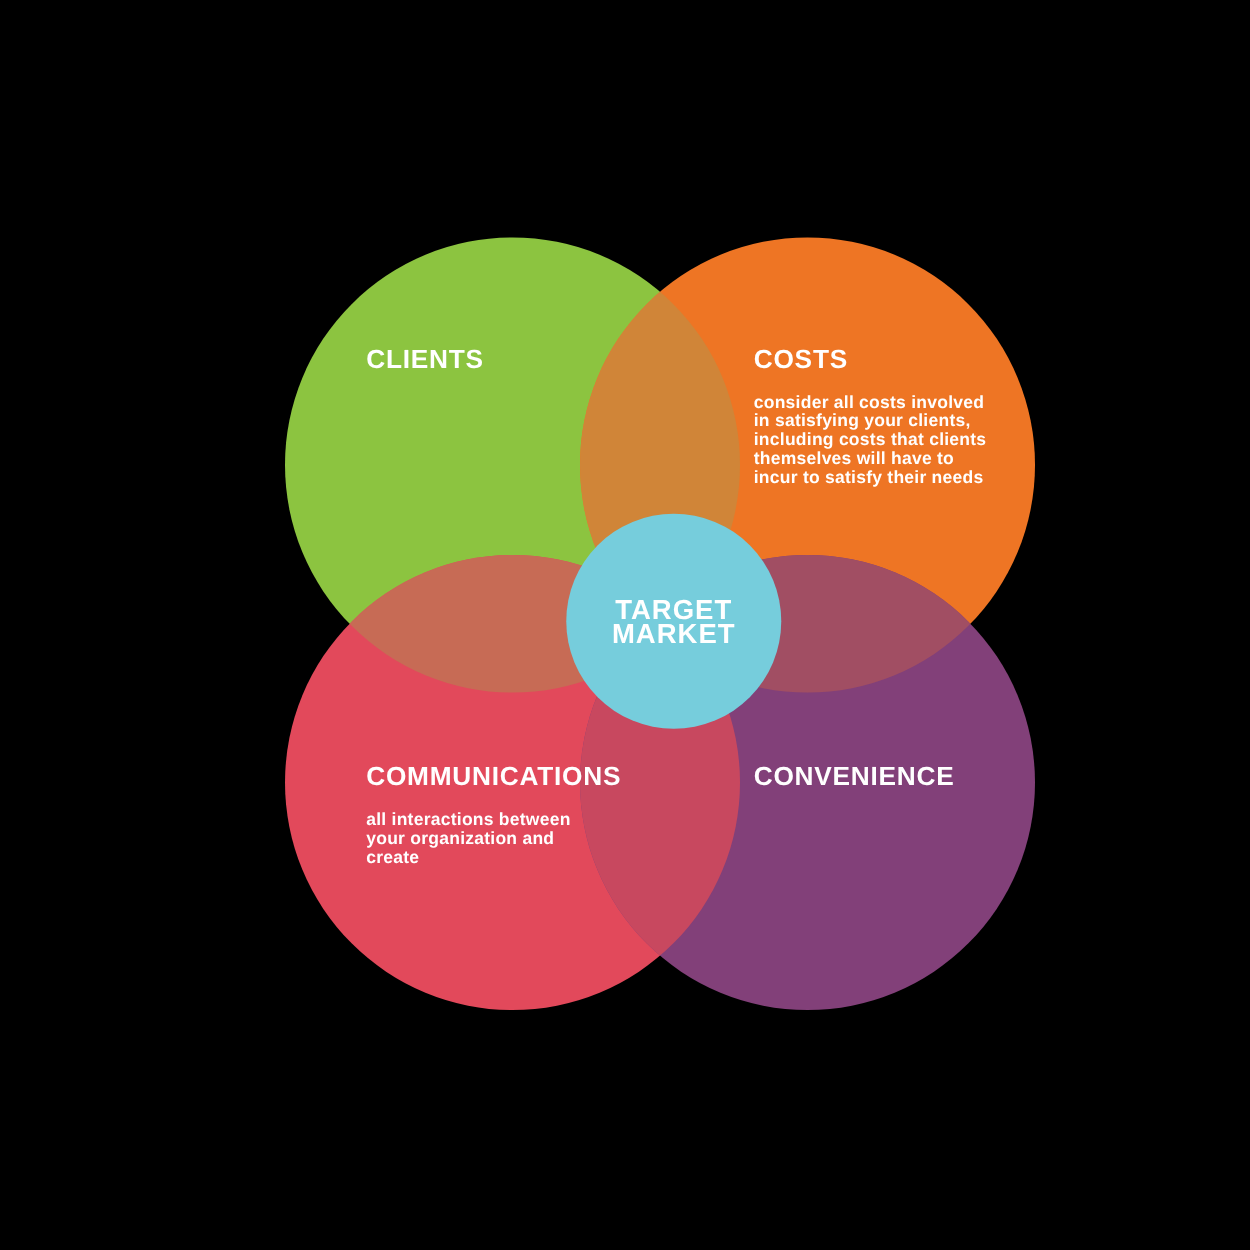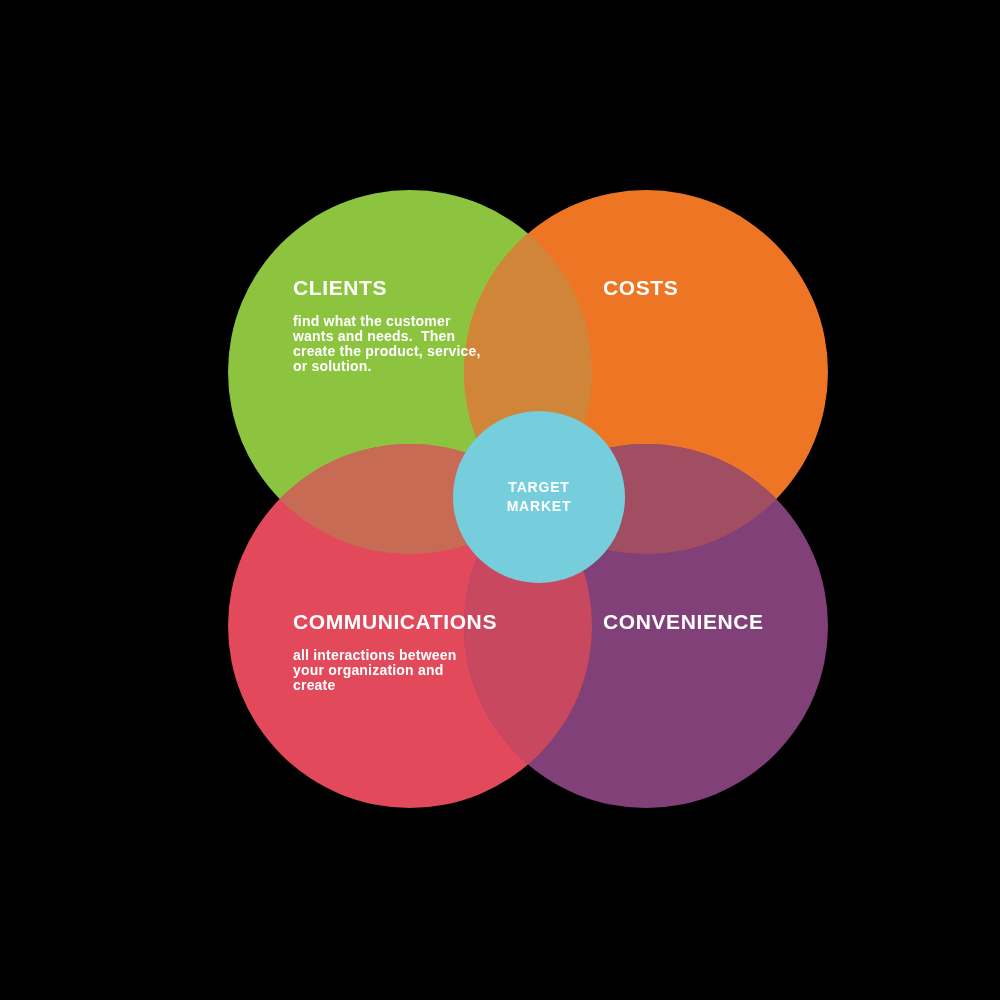--- a/index.html
+++ b/index.html
@@ -36,21 +36,21 @@
   }
   .section-body {
     font-size: 14px;
     line-height: 15px;
     letter-spacing: 0.2px;
     white-space: pre;
   }
   .center-title {
     width: 220px;
     text-align: center;
-    font-size: 14px;
+    font-size: 22px;
     line-height: 19px;
     letter-spacing: 0.8px;
     white-space: pre;
   }
   
   .clients-title        { left: 265px; top: 277px; }
   .clients-body         { left: 265px; top: 314px; }
   .costs-title          { left: 575px; top: 277px; text-align: right; }
   .costs-body           { left: 575px; top: 314px; }
   .communications-title { left: 265px; top: 611px; }
@@ -92,26 +92,27 @@
       <circle cx="618" cy="626" r="182" fill="#A14E63"></circle>
     </g>
     <g clip-path="url(#clip-communications)">
       <circle cx="618" cy="626" r="182" fill="#C8485F"></circle>
     </g>
 
     <circle cx="511" cy="497" r="86" fill="#76CDDC"></circle>
   </svg>
 
   <div class="label section-title clients-title">CLIENTS</div>
-  <div class="label section-body clients-body">find what the customer
-wants and needs.  Then
-create the product, service,
-or solution.</div>
 
   <div class="label section-title costs-title">COSTS</div>
+  <div class="label section-body costs-body">consider all costs involved
+in satisfying your clients,
+including costs that clients
+themselves will have to
+incur to satisfy their needs</div>
 
   <div class="label section-title communications-title">COMMUNICATIONS</div>
   <div class="label section-body communications-body">all interactions between
 your organization and
 create</div>
 
   <div class="label section-title convenience-title">CONVENIENCE</div>
 
   <div class="label center-title target-title">TARGET
 MARKET</div>

